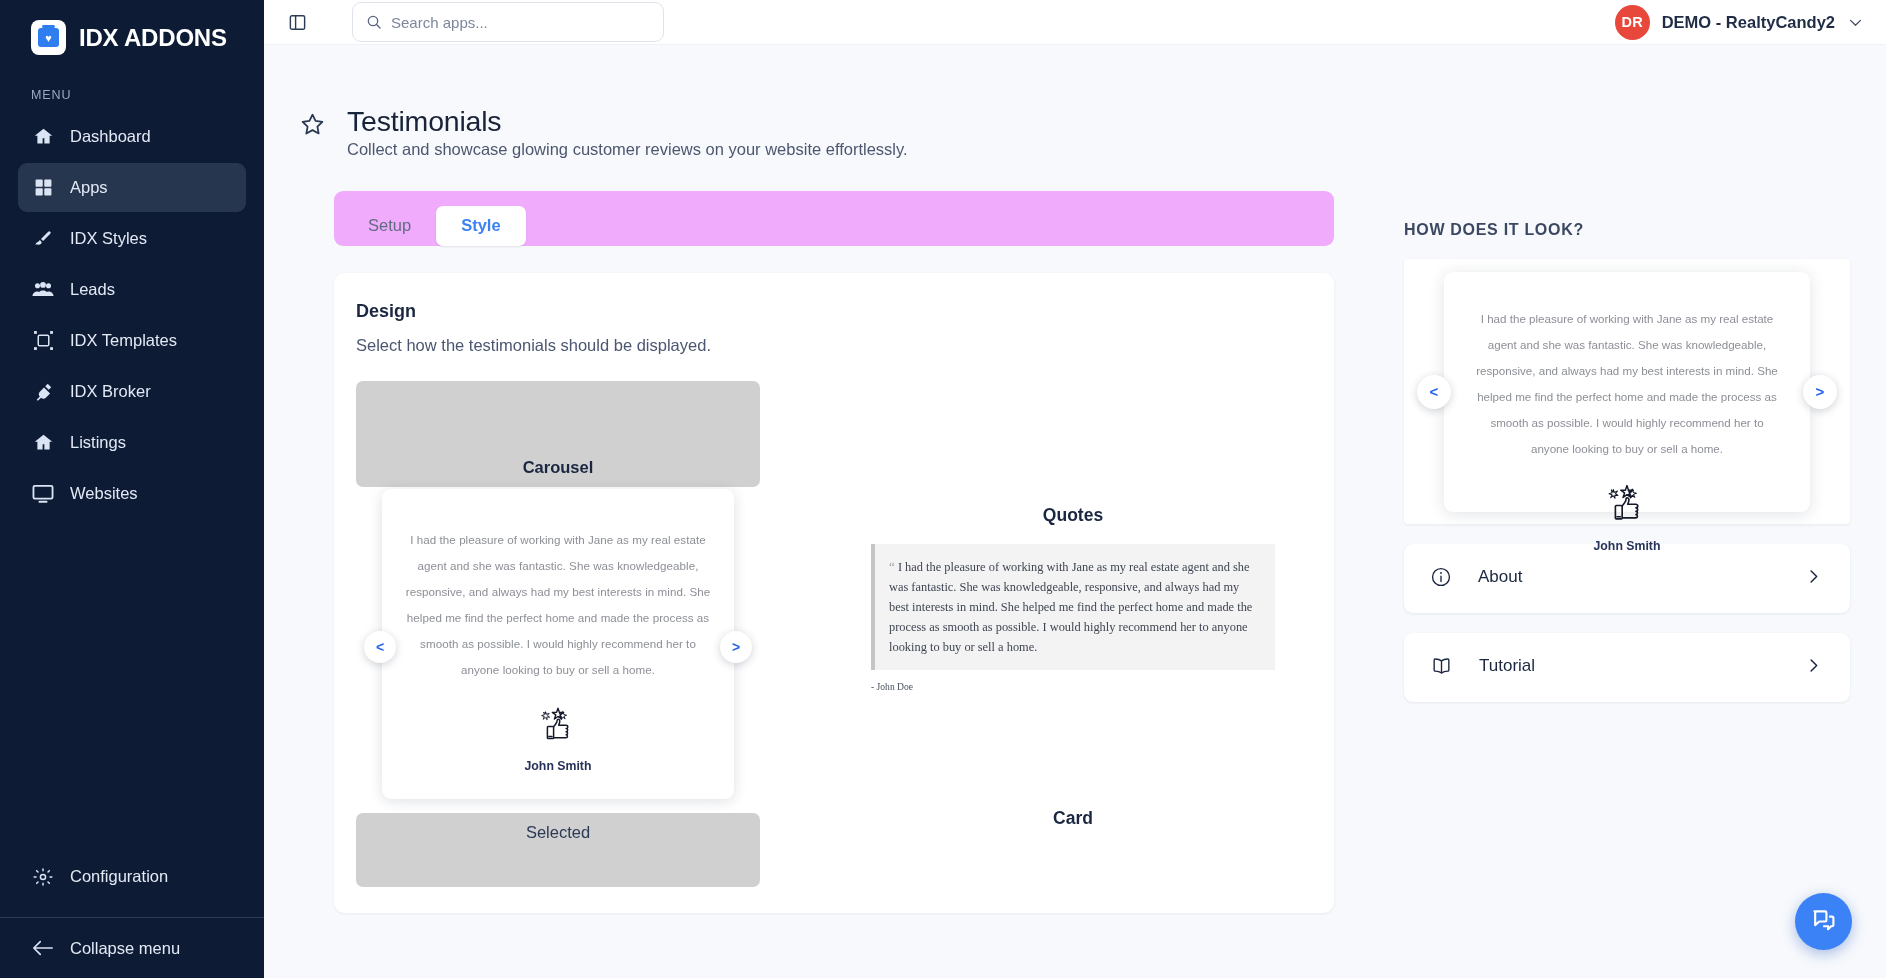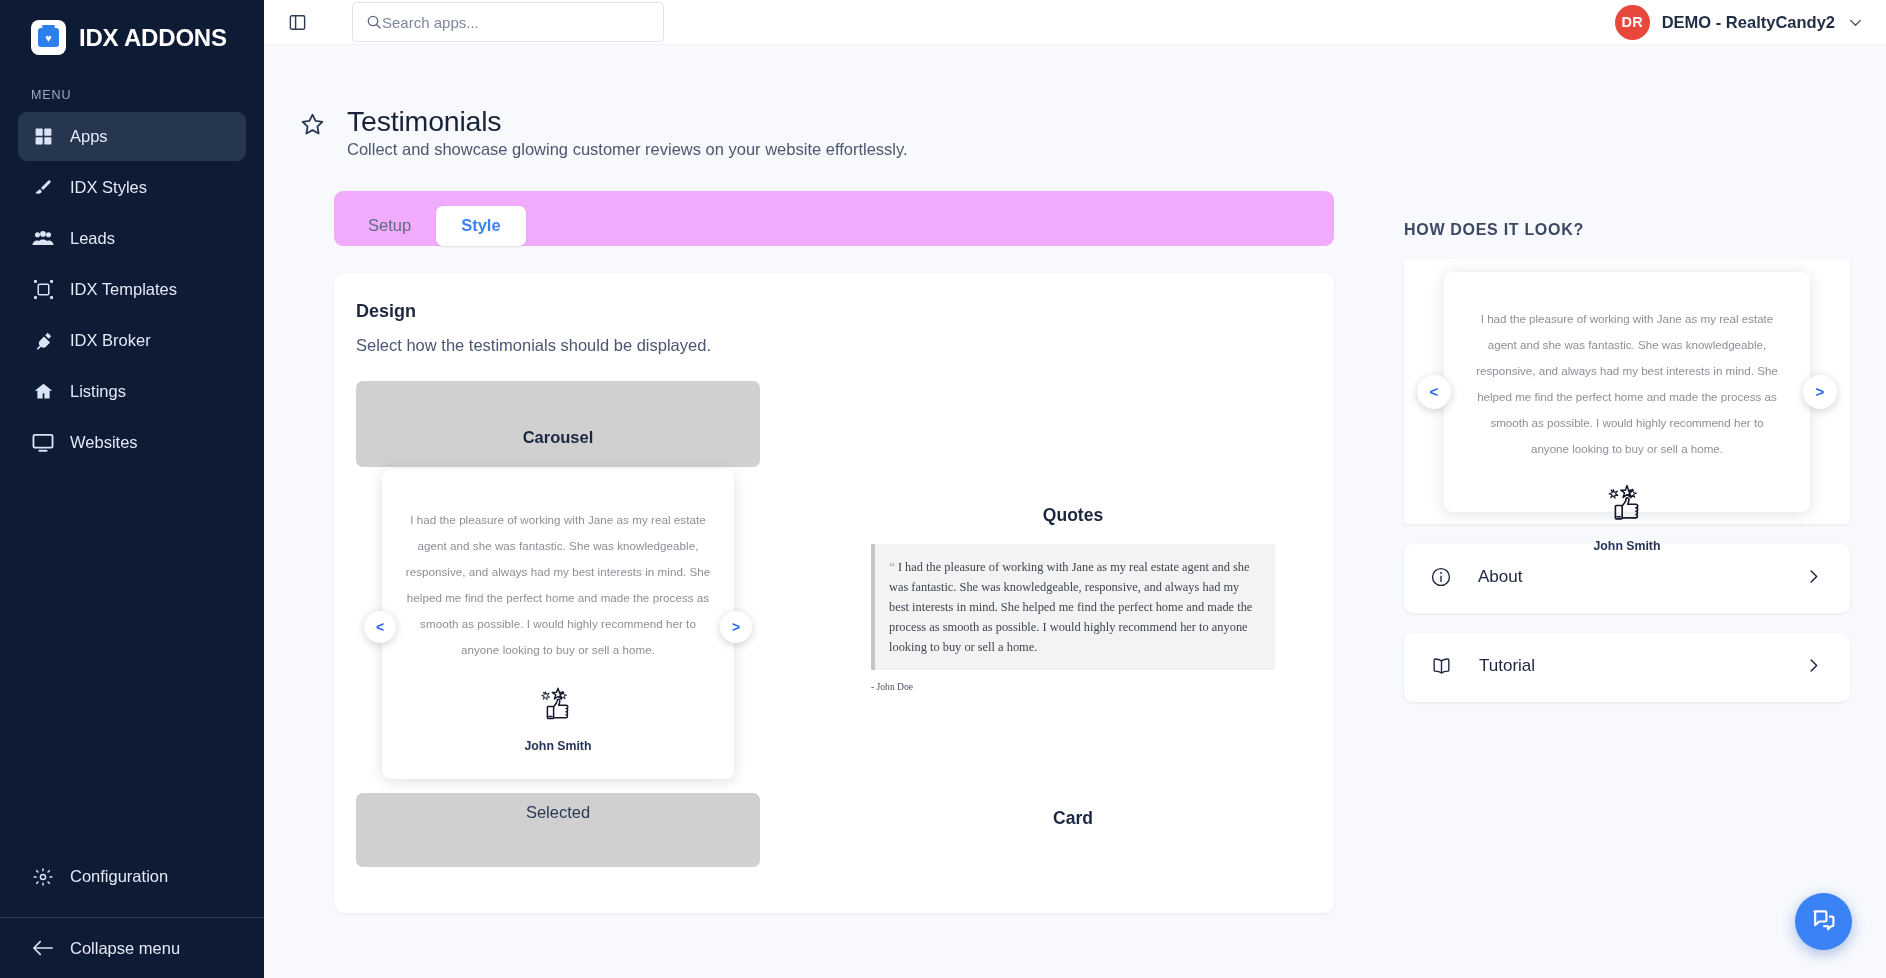--- a/index.html
+++ b/index.html
@@ -91,23 +91,23 @@
     border-bottom: 1px solid #eef1f6;
   }
   .panel-toggle {
     width: 30px; height: 30px;
     display: flex; align-items: center; justify-content: center;
     color: #2d3c55; cursor: pointer; flex: 0 0 30px;
   }
   .search-wrap {
     margin-left: 40px;
     width: 312px; height: 40px;
-    border: 1px solid #dfe4ec; border-radius: 4px;
+    border: 1px solid #dfe4ec; border-radius: 9px;
     background: #ffffff;
-    display: flex; align-items: center; 
+    display: flex; align-items: center; gap: 9px;
     padding: 0 13px;
   }
   .search-ico { color: #5a6580; display: flex; flex: 0 0 16px; }
   .search-input {
     border: 0; outline: none; background: transparent;
     font-family: "Liberation Sans", sans-serif;
     font-size: 15px; color: #2d3c55; width: 100%;
   }
   .search-input::placeholder { color: #7d879c; }
   .topbar-right {
@@ -182,23 +182,23 @@
   .options-grid {
     margin-top: 26px;
     display: grid; grid-template-columns: 1fr 1fr;
     column-gap: 0;
   }
   .option-col { position: relative; }
 
   
   .opt-band {
     background: #d0d0d0; border-radius: 7px;
-    height: 86px;
+    height: 106px;
     display: flex; align-items: flex-end; justify-content: center;
-    padding-bottom: 20px;
+    padding-bottom: 10px;
     width: 404px;
   }
   .opt-band-label {
     font-size: 16.5px; font-weight: 700; color: #1b2740;
   }
   .opt-band.plain {
     align-items: flex-start; padding-top: 10px; padding-bottom: 0;
     height: 86px;
   }
   .opt-band.plain .opt-band-label { font-weight: 400; color: #2b3954; }
@@ -343,20 +343,28 @@
             <span class="heart">♥</span>
           </span>
       </span>
       <span class="brand-name">IDX ADDONS</span>
     </div>
 
     <div class="menu-label">MENU</div>
 
     <nav class="nav">
 
+      <div class="nav-item">
+        <span class="nav-ico">
+          <svg width="21" height="21" viewBox="0 0 24 24" fill="currentColor">
+              <path d="M12 3 2 11h3v9h6v-6h2v6h6v-9h3L12 3z"></path>
+            </svg>
+        </span>
+        <span>Dashboard</span>
+      </div>
 
       <div class="nav-item active">
         <span class="nav-ico">
           <svg width="19" height="19" viewBox="0 0 24 24" fill="currentColor">
               <rect x="2" y="2" width="9" height="9" rx="1"></rect>
               <rect x="13" y="2" width="9" height="9" rx="1"></rect>
               <rect x="2" y="13" width="9" height="9" rx="1"></rect>
               <rect x="13" y="13" width="9" height="9" rx="1"></rect>
             </svg>
         </span>

